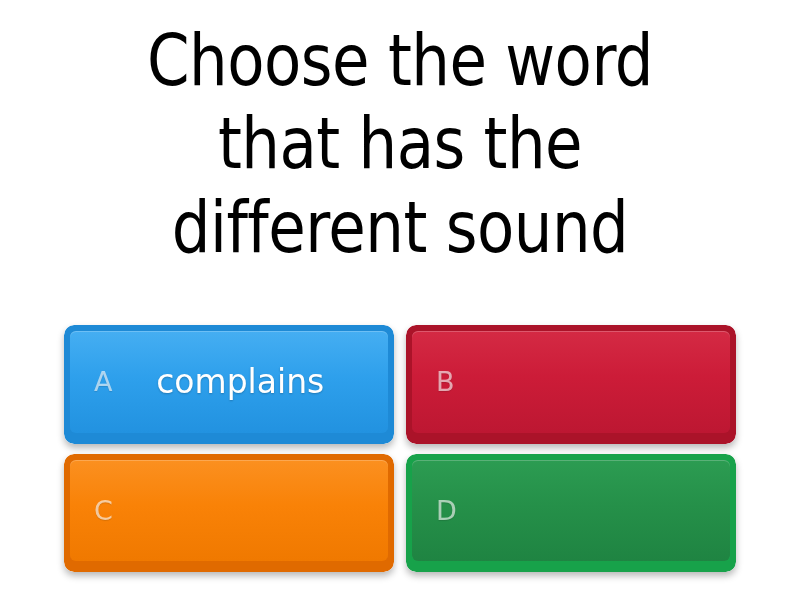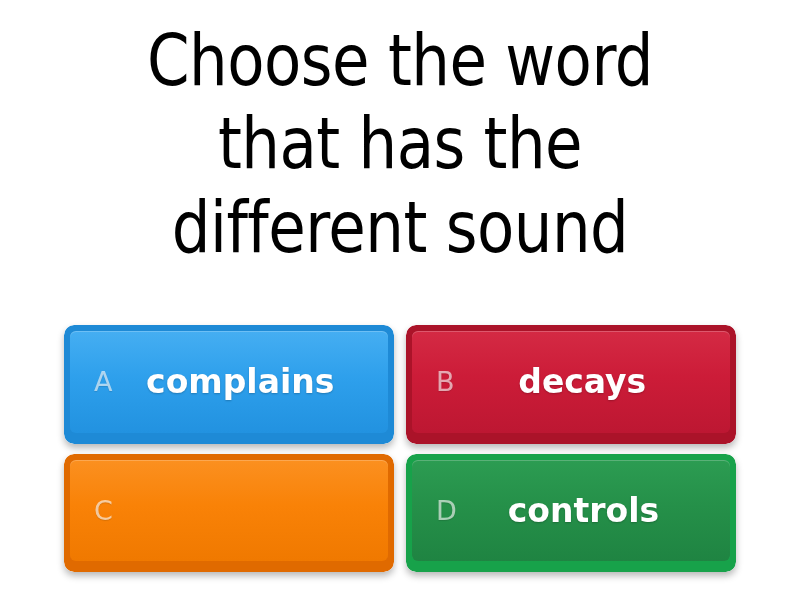--- a/index.html
+++ b/index.html
@@ -111,21 +111,21 @@
     color: rgba(255,255,255,0.62);
     flex: 0 0 auto;
     line-height: 1;
     text-shadow: 0 1px 1px rgba(0,0,0,0.12);
   }
 
   .answer-word {
     flex: 1 1 auto;
     text-align: center;
     font-size: 33px;
-    font-weight: 700;
+    font-weight: 400;
     color: #ffffff;
     line-height: 1;
     padding-right: 12px;
     text-shadow: 0 1px 2px rgba(0,0,0,0.22);
     white-space: nowrap;
   }
 
   
   .opt-a {
     --edge: #1e8ad6;
@@ -166,31 +166,29 @@
     <div class="answer-button opt-a">
       <div class="answer-inner">
         <span class="answer-letter">A</span>
         <span class="answer-word">complains</span>
       </div>
     </div>
 
     <div class="answer-button opt-b">
       <div class="answer-inner">
         <span class="answer-letter">B</span>
-        <span class="answer-word">decays</span>
       </div>
     </div>
 
     <div class="answer-button opt-c">
       <div class="answer-inner">
         <span class="answer-letter">C</span>
       </div>
     </div>
 
     <div class="answer-button opt-d">
       <div class="answer-inner">
         <span class="answer-letter">D</span>
-        <span class="answer-word">controls</span>
       </div>
     </div>
 
   </div>
 </div>
 
 </body></html>

